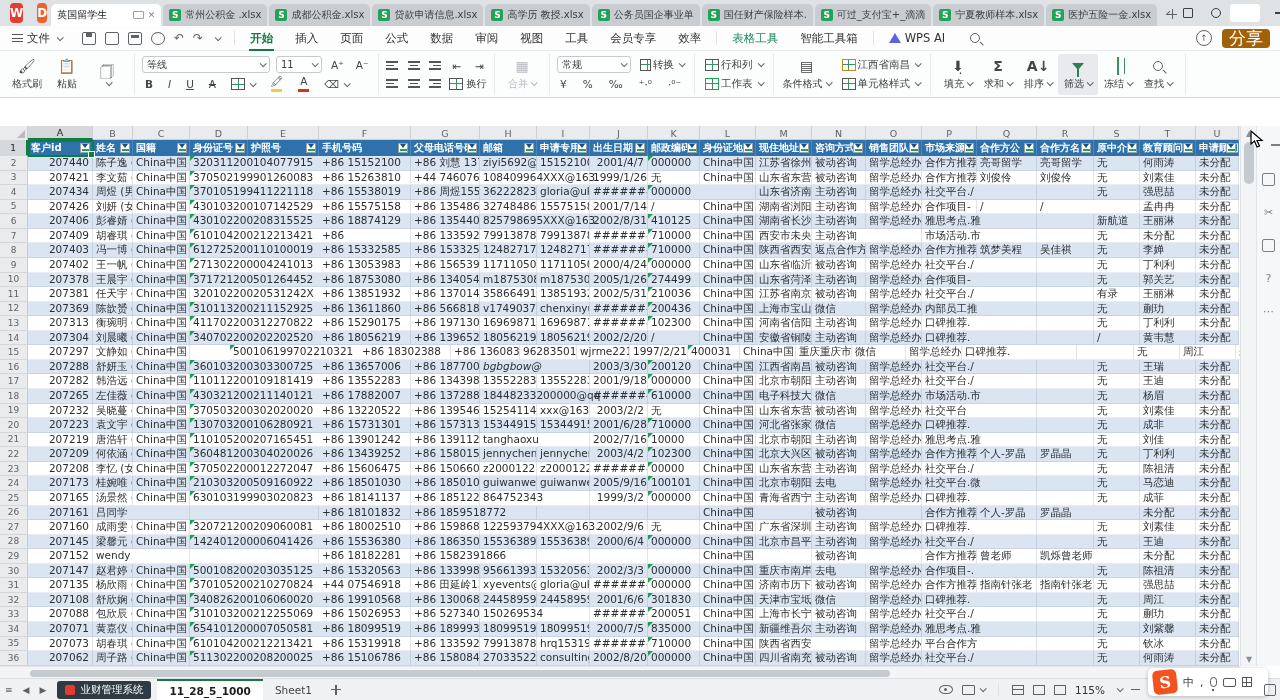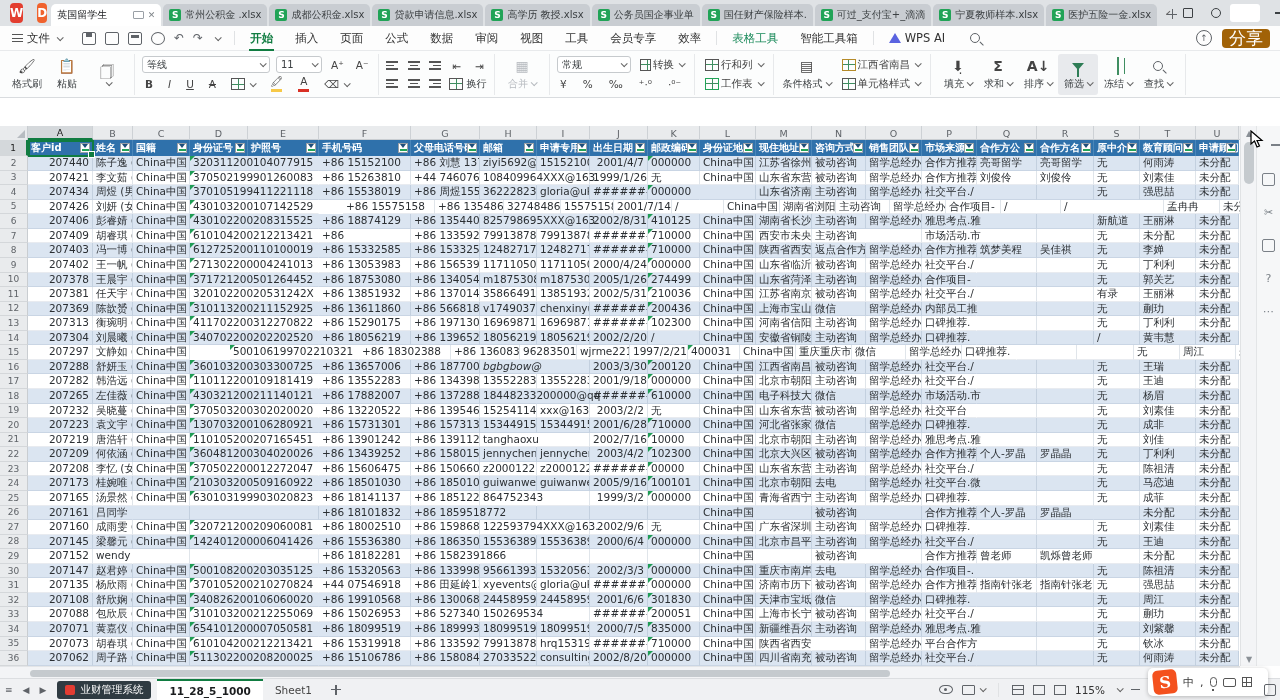--- a/index.html
+++ b/index.html
@@ -714,21 +714,21 @@
         <div class="dcell" style="width: 46px; flex: 0 0 46px; line-height: 13.5px;">无</div>
         <div class="dcell" style="width: 56px; flex: 0 0 56px; line-height: 13.5px;">强思喆</div>
         <div class="dcell" style="width: 43px; flex: 0 0 43px; line-height: 13.5px;">未分配</div>
       </div>
       <div class="grow" style="height: 14.57px;">
         <div class="rhd">5</div>
         <div class="dcell rt" style="width: 65px; flex: 0 0 65px; line-height: 13.5px;">207426</div>
         <div class="dcell" style="width: 40px; flex: 0 0 40px; line-height: 13.5px;">刘妍 (女)</div>
         <div class="dcell" style="width: 57px; flex: 0 0 57px; line-height: 13.5px;">China中国</div>
         <div class="dcell ovf" style="width: 129px; flex: 0 0 129px; line-height: 13.5px;">430103200107142529<i class="tri"></i></div>
-        <div class="dcell" style="width: 92px; flex: 0 0 92px; line-height: 13.5px; margin-left: 24px;">+86 15575158</div>
+        <div class="dcell" style="width: 92px; flex: 0 0 92px; line-height: 13.5px;">+86 15575158</div>
         <div class="dcell" style="width: 69px; flex: 0 0 69px; line-height: 13.5px;">+86 1354866895</div>
         <div class="dcell" style="width: 57px; flex: 0 0 57px; line-height: 13.5px;">327484864</div>
         <div class="dcell" style="width: 53px; flex: 0 0 53px; line-height: 13.5px;">155751588</div>
         <div class="dcell rt" style="width: 58px; flex: 0 0 58px; line-height: 13.5px;">2001/7/14</div>
         <div class="dcell" style="width: 52px; flex: 0 0 52px; line-height: 13.5px;">/</div>
         <div class="dcell" style="width: 56px; flex: 0 0 56px; line-height: 13.5px;">China中国</div>
         <div class="dcell" style="width: 56px; flex: 0 0 56px; line-height: 13.5px;">湖南省浏阳</div>
         <div class="dcell" style="width: 54px; flex: 0 0 54px; line-height: 13.5px;">主动咨询</div>
         <div class="dcell" style="width: 56px; flex: 0 0 56px; line-height: 13.5px;">留学总经办</div>
         <div class="dcell" style="width: 55px; flex: 0 0 55px; line-height: 13.5px;">合作项目-</div>

